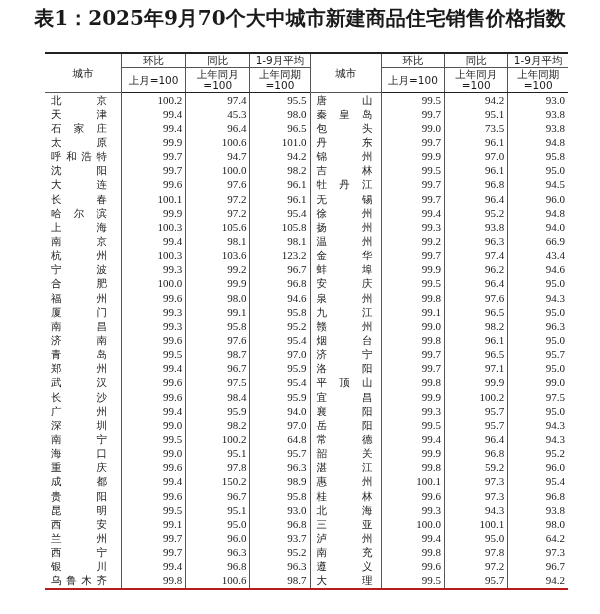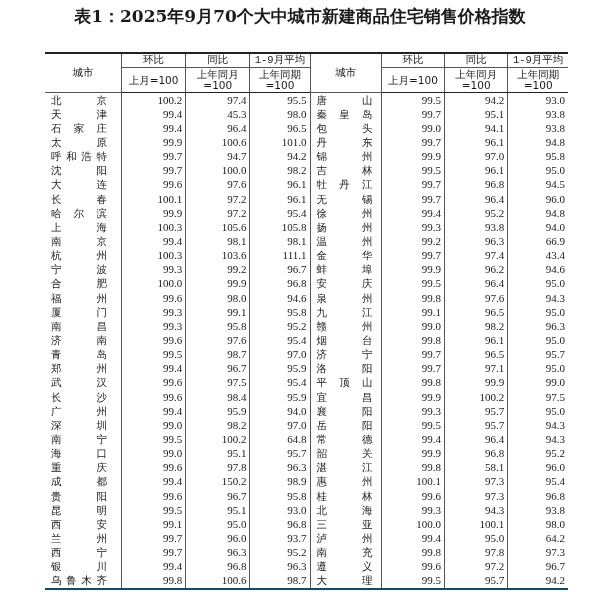--- a/index.html
+++ b/index.html
@@ -1,34 +1,34 @@
 <!DOCTYPE html>
 <html><head>
 <meta charset="utf-8">
 <style>
   html, body { margin: 0; padding: 0; background: #ffffff; }
   body { width: 600px; height: 614px; position: relative; overflow: hidden;
          font-family: "DejaVu Serif", "Liberation Serif", serif; color: #1a1a1a; }
   .title { position: absolute; top: 5px; left: 0; width: 600px; text-align: center;
-           font-size: 17px; font-weight: bold; letter-spacing: 0px; }
+           font-size: 20px; font-weight: bold; letter-spacing: 0px; }
   table.prices { position: absolute; left: 45px; top: 52px; width: 523px;
                  border-collapse: collapse; font-size: 10.5px; table-layout: fixed; }
-  table.prices thead tr.h1 th { height: 13px; font-family: Liberation Mono, monospace; }
+  table.prices thead tr.h1 th { height: 13px; }
   table.prices thead tr.h2 th { height: 24px; margin-left: 29px; }
   table.prices th { font-weight: normal; font-family: "DejaVu Sans", "Liberation Sans", sans-serif;
                     font-size: 10.5px; line-height: 11px; text-align: center; padding: 0;
                     border-left: 1px solid #555; border-bottom: 1px solid #555; }
   table.prices thead { border-top: 2px solid #222; }
   table.prices thead tr.h2 th { border-bottom: 1.5px solid #222; }
   table.prices th.city { border-left: none; }
   table.prices td { height: 14.15px; padding: 0 3px; line-height: 13px; white-space: nowrap; }
   table.prices td.num { text-align: right; border-left: 1px solid #555; font-family: "Liberation Serif", serif; font-size: 11px; }
   table.prices td.city { border-left: 1px solid #555; font-family: "DejaVu Sans", "Liberation Sans", sans-serif; font-size: 10.5px; padding-left: 6px; }
   table.prices td.city.first { border-left: none; }
-  table.prices tbody { border-bottom: 2px solid #0c4a6e; }
+  table.prices tbody { border-bottom: 2px solid #b91c1c; }
   col.c-city { width: 75px; }
   col.c-num1 { width: 63px; }
   col.c-num2 { width: 63px; }
   col.c-num3 { width: 59px; }
   col.c-city2 { width: 70px; }
   col.c-num4 { width: 62px; }
   col.c-num5 { width: 62px; }
   col.c-num6 { width: 59px; }
   .cityname { display: inline-block; width: 56px; text-align-last: justify; text-align: justify; }
 </style>
@@ -89,21 +89,21 @@
         <td class="num">95.1</td>
         <td class="num">93.8</td>
       </tr>
       <tr>
         <td class="city first"><span class="cityname">石 家 庄</span></td>
         <td class="num">99.4</td>
         <td class="num">96.4</td>
         <td class="num">96.5</td>
         <td class="city"><span class="cityname">包　　头</span></td>
         <td class="num">99.0</td>
-        <td class="num">94.1</td>
+        <td class="num">73.5</td>
         <td class="num">93.8</td>
       </tr>
       <tr>
         <td class="city first"><span class="cityname">太　　原</span></td>
         <td class="num">99.9</td>
         <td class="num">100.6</td>
         <td class="num">101.0</td>
         <td class="city"><span class="cityname">丹　　东</span></td>
         <td class="num">99.7</td>
         <td class="num">96.1</td>
@@ -176,21 +176,21 @@
         <td class="num">98.1</td>
         <td class="city"><span class="cityname">温　　州</span></td>
         <td class="num">99.2</td>
         <td class="num">96.3</td>
         <td class="num">66.9</td>
       </tr>
       <tr>
         <td class="city first"><span class="cityname">杭　　州</span></td>
         <td class="num">100.3</td>
         <td class="num">103.6</td>
-        <td class="num">111.1</td>
+        <td class="num">123.2</td>
         <td class="city"><span class="cityname">金　　华</span></td>
         <td class="num">99.7</td>
         <td class="num">97.4</td>
         <td class="num">43.4</td>
       </tr>
       <tr>
         <td class="city first"><span class="cityname">宁　　波</span></td>
         <td class="num">99.3</td>
         <td class="num">99.2</td>
         <td class="num">96.7</td>
@@ -329,21 +329,21 @@
         <td class="num">96.8</td>
         <td class="num">95.2</td>
       </tr>
       <tr>
         <td class="city first"><span class="cityname">重　　庆</span></td>
         <td class="num">99.6</td>
         <td class="num">97.8</td>
         <td class="num">96.3</td>
         <td class="city"><span class="cityname">湛　　江</span></td>
         <td class="num">99.8</td>
-        <td class="num">58.1</td>
+        <td class="num">59.2</td>
         <td class="num">96.0</td>
       </tr>
       <tr>
         <td class="city first"><span class="cityname">成　　都</span></td>
         <td class="num">99.4</td>
         <td class="num">150.2</td>
         <td class="num">98.9</td>
         <td class="city"><span class="cityname">惠　　州</span></td>
         <td class="num">100.1</td>
         <td class="num">97.3</td>

